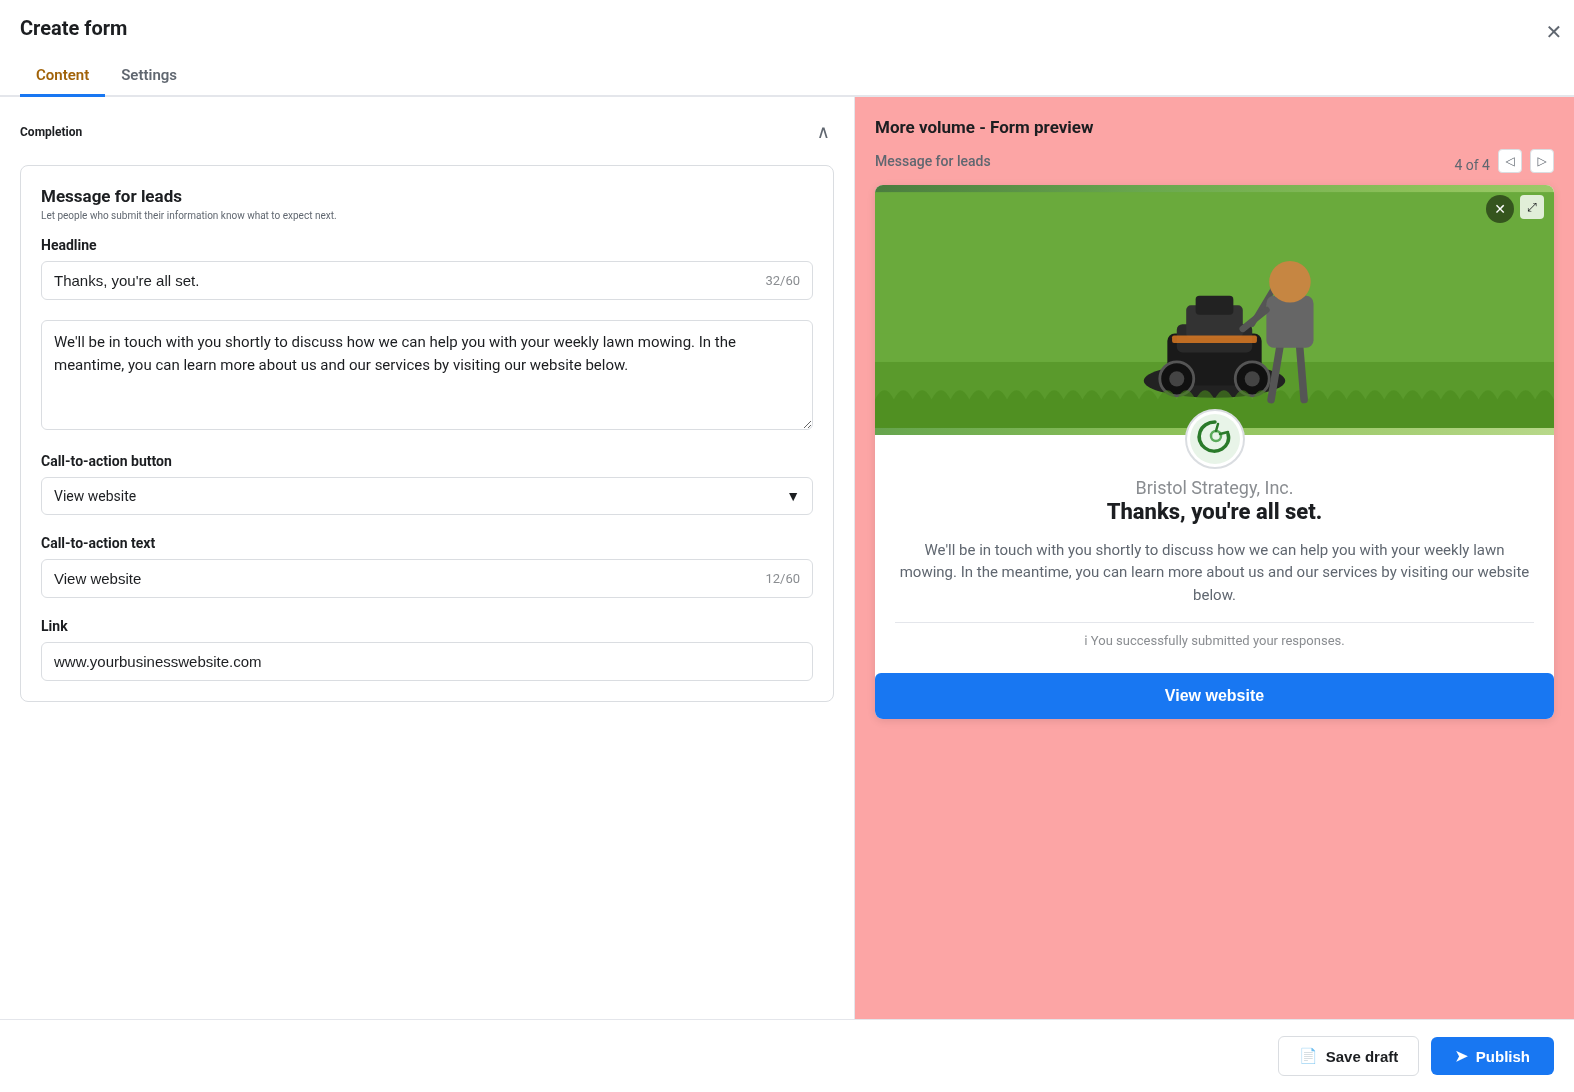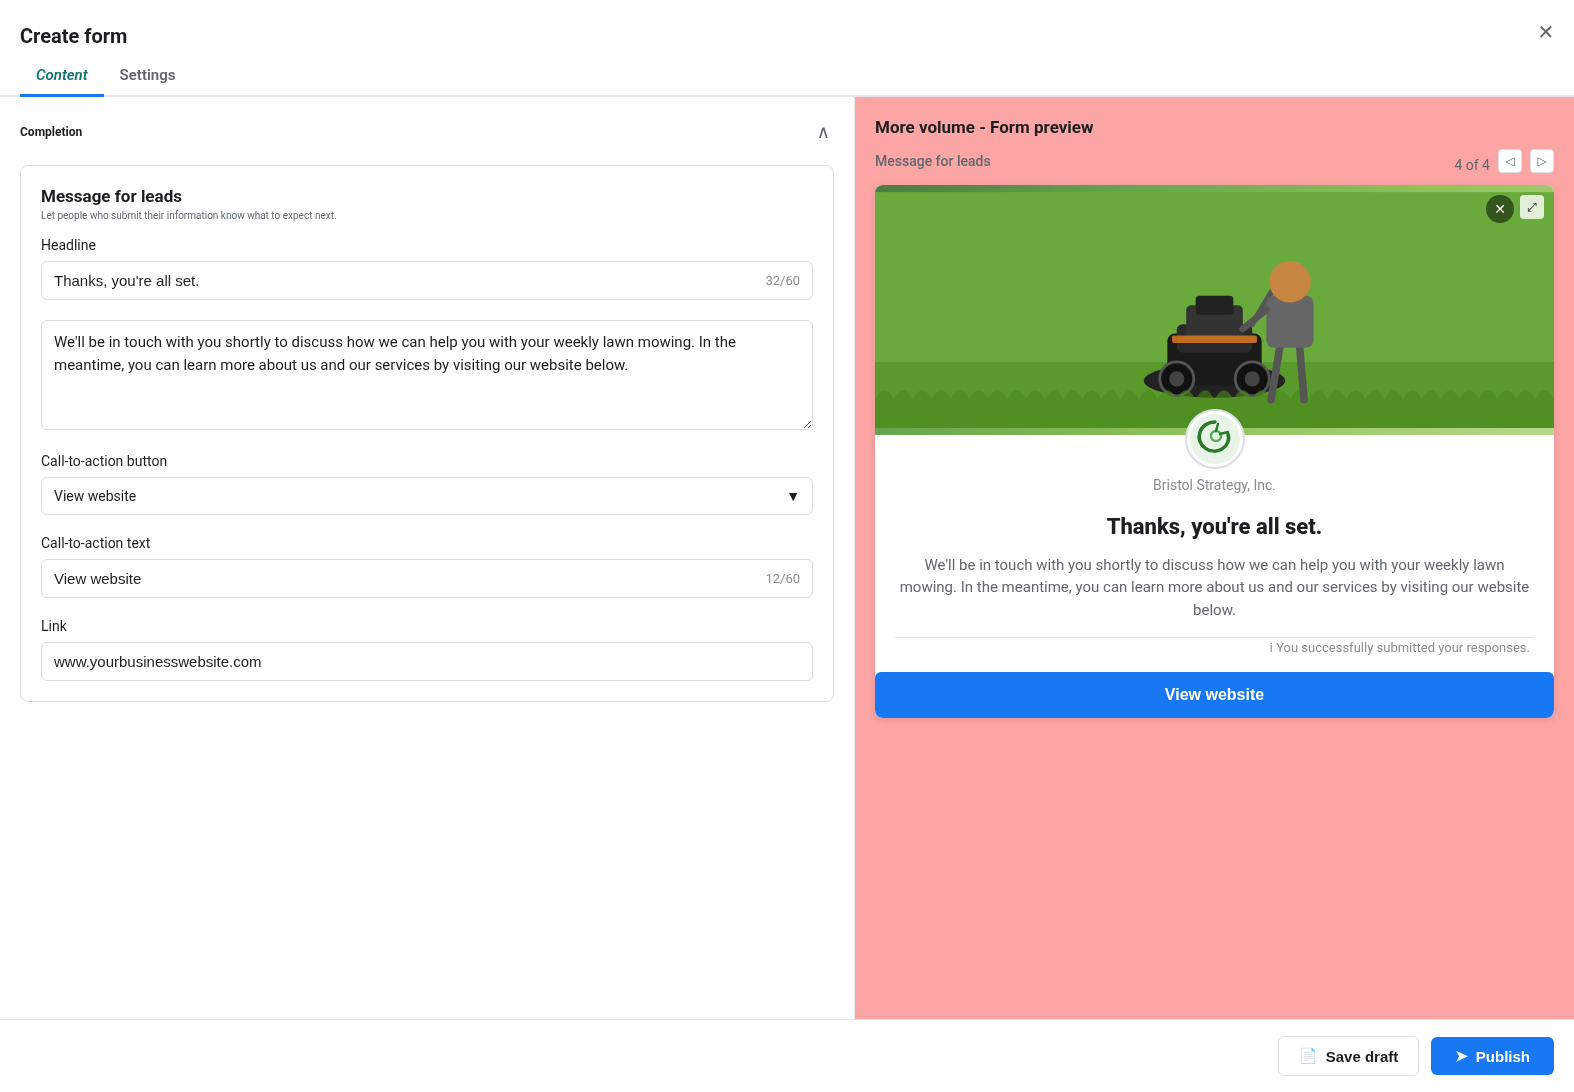--- a/index.html
+++ b/index.html
@@ -14,23 +14,23 @@
       width: 1574px;
       min-height: 1092px;
       background: #fff;
       display: flex;
       flex-direction: column;
       position: relative;
     }
 
     .modal-header {
       display: flex;
-      align-items: flex-end;
+      align-items: flex-start;
       justify-content: space-between;
-      padding: 16px 12px 0 20px;
+      padding: 16px 4px 0 20px;
     }
 
     .modal-title {
       font-size: 20px;
       font-weight: 700;
       color: #1c1e21;
     }
 
     .close-btn {
       width: 32px;
@@ -56,23 +56,22 @@
     .tab {
       padding: 10px 16px;
       cursor: pointer;
       font-size: 15px;
       font-weight: 600;
       color: #606770;
       border-bottom: 3px solid transparent;
       margin-bottom: -2px;
     }
     .tab.active {
-      color: #0f766e;
+      color: #a16207;
       border-bottom-color: #1877f2;
-      font-style: italic;
     }
 
     .modal-body {
       display: flex;
       flex: 1;
     }
 
     
     .left-panel {
       width: 855px;
@@ -104,21 +103,21 @@
 
     .form-group-card {
       border: 1px solid #dadde1;
       border-radius: 8px;
       padding: 20px;
       margin-top: 8px;
     }
 
     .field-label {
       font-size: 14px;
-      font-weight: 400;
+      font-weight: 700;
       color: #1c1e21;
       margin-bottom: 8px;
       display: block;
     }
 
     .char-count {
       color: #8a8d91;
       font-size: 13px;
       white-space: nowrap;
       margin-left: 8px;
@@ -291,22 +290,22 @@
       display: flex;
       align-items: center;
       justify-content: center;
       overflow: hidden;
       position: relative;
       z-index: 2;
     }
 
     .company-name {
       color: #8a8d91;
-      font-size: 14px;
-      margin-bottom: 20px;
+      font-size: 18px;
+      margin-bottom: 0;
     }
 
     .preview-headline {
       font-size: 22px;
       font-weight: 800;
       color: #1c1e21;
       margin-bottom: 12px;
       line-height: 1.3;
     }
 
@@ -314,22 +313,22 @@
       font-size: 15px;
       color: #606770;
       line-height: 1.5;
       margin-bottom: 16px;
     }
 
     .success-note {
       font-size: 13px;
       color: #8a8d91;
       margin-bottom: 0;
-      text-align: right;
-      padding: 0 4px;
+      text-align: center;
+      padding: 8px 4px;
       border-top: 1px solid #e4e6eb;
     }
 
     .view-website-btn {
       width: 100%;
       background: #1877f2;
       color: #fff;
       border: none;
       border-radius: 6px;
       padding: 14px;

